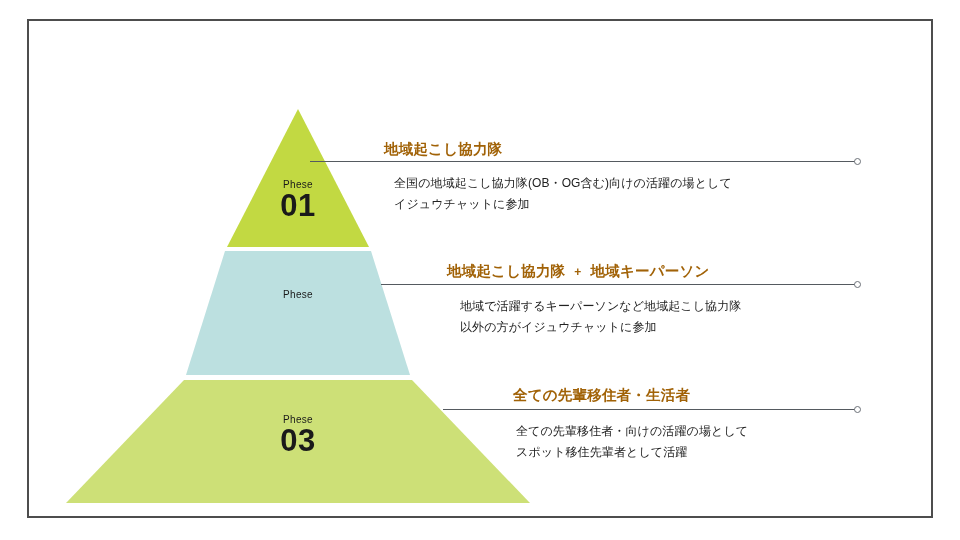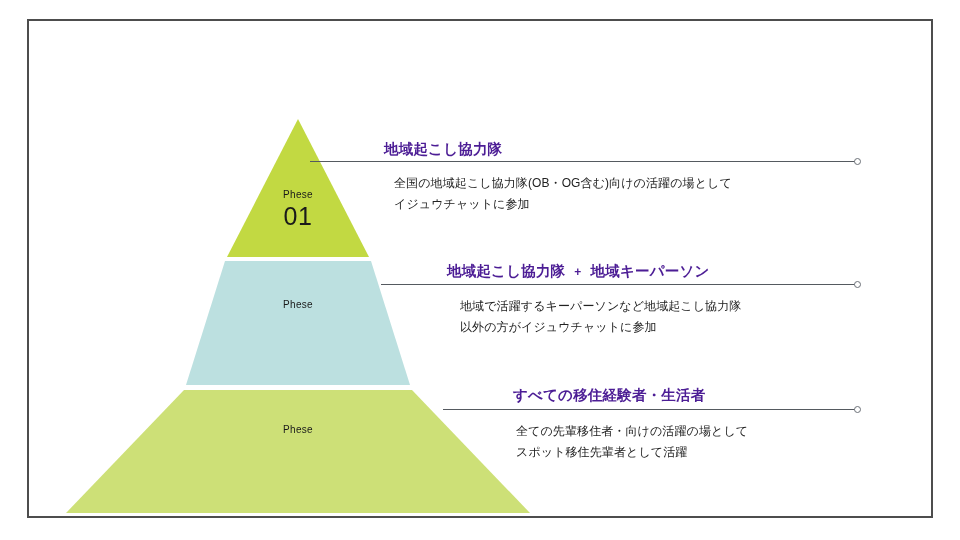--- a/index.html
+++ b/index.html
@@ -33,51 +33,51 @@
     font-size: 25px;
     font-weight: bold;
     color: #111111;
     letter-spacing: 0.5px;
   }
 
   
   #pyramid {
     position: absolute;
     left: 60px;
-    top: 111px;
+    top: 101px;
     width: 480px;
     height: 410px;
   }
   #pyramid svg { display: block; }
 
   .ptier-label {
     position: absolute;
     text-align: center;
     color: #1a1a1a;
     pointer-events: none;
   }
   .ptier-label .phese {
     font-size: 10px;
     font-weight: normal;
     letter-spacing: 0.3px;
     line-height: 12px;
   }
   .ptier-label .num {
-    font-size: 25px;
-    font-weight: normal;
+    font-size: 31px;
+    font-weight: bold;
     line-height: 30px;
     letter-spacing: 0.5px;
   }
 
   
   .callout { position: absolute; }
   .callout .head {
     font-size: 14.5px;
     font-weight: bold;
-    color: #4c1d95;
+    color: #a16207;
     white-space: nowrap;
     letter-spacing: 0.2px;
   }
   .callout .head .plus {
     font-size: 12px;
     font-weight: bold;
     padding: 0 9px;
   }
   .callout .body {
     font-size: 12px;
@@ -123,20 +123,21 @@
       <div class="phese">Phese</div>
       <div class="num">01</div>
     </div>
 
     <div class="ptier-label" style="left:188px; top:188px; width:100px;">
       <div class="phese">Phese</div>
     </div>
 
     <div class="ptier-label" style="left:188px; top:313px; width:100px;">
       <div class="phese">Phese</div>
+      <div class="num">03</div>
     </div>
   </div>
 
   <div class="callout" style="left:310px; top:140px; width:560px;">
     <div class="head" style="position:absolute; left:74px; top:0px;">
       <span>地域起こし協力隊</span>
     </div>
     <div class="rule" style="left: 0px; top: 21px; width: 547px; background: rgb(85, 90, 96);"></div>
     <div class="dot" style="left:544px; top:18px;"></div>
     <div class="body" style="position:absolute; left:84px; top:33px; width:470px;">全国の地域起こし協力隊(OB・OG含む)向けの活躍の場として
@@ -148,21 +149,21 @@
       <span>地域起こし協力隊</span><span class="plus">+</span><span>地域キーパーソン</span>
     </div>
     <div class="rule" style="left: 0px; top: 22px; width: 476px; background: rgb(85, 90, 96);"></div>
     <div class="dot" style="left:473px; top:19px;"></div>
     <div class="body" style="position:absolute; left:79px; top:34px; width:410px;">地域で活躍するキーパーソンなど地域起こし協力隊
 以外の方がイジュウチャットに参加</div>
   </div>
 
   <div class="callout" style="left:443px; top:386px; width:430px;">
     <div class="head" style="position:absolute; left:70px; top:0px;">
-      <span>すべての移住経験者・生活者</span>
+      <span>全ての先輩移住者・生活者</span>
     </div>
     <div class="rule" style="left: 0px; top: 23px; width: 414px; background: rgb(85, 90, 96);"></div>
     <div class="dot" style="left:411px; top:20px;"></div>
     <div class="body" style="position:absolute; left:73px; top:35px; width:370px;">全ての先輩移住者・向けの活躍の場として
 スポット移住先輩者として活躍</div>
   </div>
 
 </div>
 
 </body></html>

